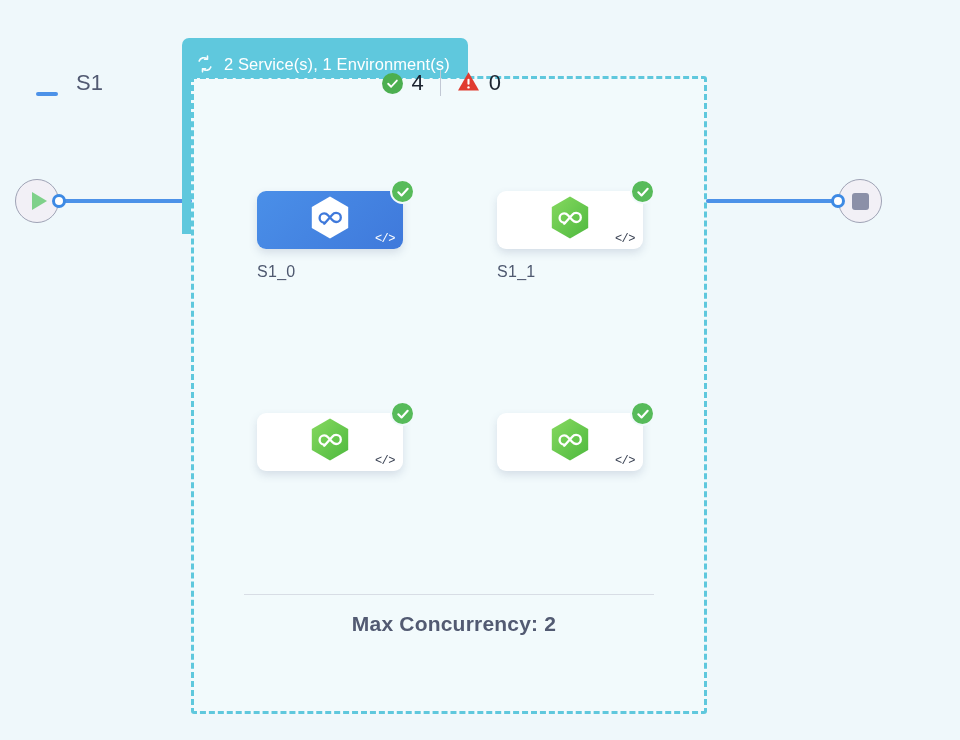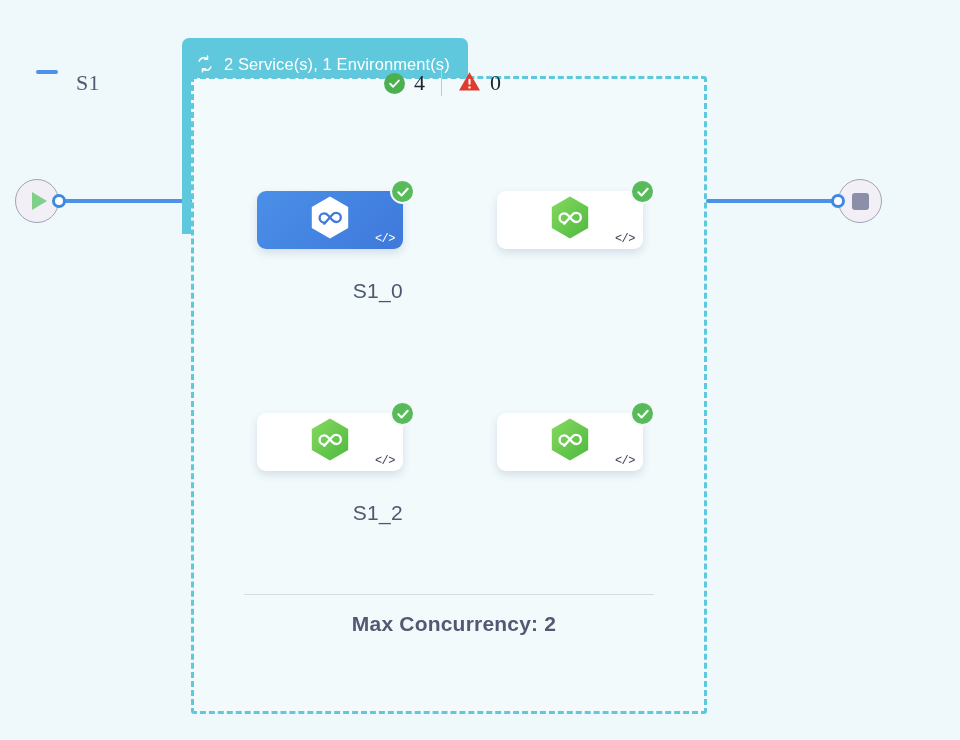--- a/index.html
+++ b/index.html
@@ -95,23 +95,22 @@
     border-radius: 3px;
     background: #f2fafc;
     z-index: 1;
   }
 
   
   .group-header {
     position: absolute;
     left: 36px; top: 70px;
     width: 465px;
-    display: flex; align-items: flex-start;
+    display: flex; align-items: flex-end;
     z-index: 5;
-    font-family: Liberation Serif, serif;
   }
   .collapse-icon {
     width: 22px; height: 4px;
     background: #4c92e8;
     border-radius: 2px;
     margin-right: 18px;
     cursor: pointer;
   }
   .group-title {
     font-size: 22px;
@@ -176,23 +175,23 @@
     font-size: 12px;
     font-family: "Liberation Mono", monospace;
     letter-spacing: -.5px;
   }
   .card.selected .code-glyph { color: #ffffff; }
   .card.plain   .code-glyph { color: #3a4253; }
 
   .card-label {
     position: absolute;
     width: 146px;
-    text-align: right;
-    top: 88px;
-    font-size: 21px;
+    text-align: left;
+    top: 72px;
+    font-size: 16px;
     color: #4e586f;
     letter-spacing: .3px;
   }
 
   
   .card.c0 { left: 257px; top: 191px; }
   .card.c1 { left: 497px; top: 191px; }
   .card.c2 { left: 257px; top: 413px; }
   .card.c3 { left: 497px; top: 413px; }
 
@@ -308,20 +307,21 @@
               <stop offset="0%" stop-color="#86d95f"></stop>
                 <stop offset="100%" stop-color="#4eb93f"></stop>
             </linearGradient>
           </defs>
           <path d="M21 1.6 39.2 12v21L21 43.4 2.8 33V12z" fill="url(#g1)"></path>
           <path d="M15.2 27.6c-2.6 0-4.6-2-4.6-4.6s2-4.6 4.6-4.6c1.7 0 3 .9 4 2l2 2.3 2.1 2.4c.9 1.1 2.2 1.9 3.8 1.9 2.6 0 4.7-2 4.7-4.6s-2.1-4.6-4.7-4.6c-1.6 0-2.9.8-3.8 1.9l-7.1 8.1c-.3.4-.7.6-1 .9z" fill="none" stroke="#ffffff" stroke-width="2.3" stroke-linecap="round" stroke-linejoin="round"></path>
         </svg>
       </span>
       <span class="code-glyph">&lt;/&gt;</span>
     </div>
+    <div class="card-label">S1_1</div>
   </div>
 
   <div class="card plain c2">
     <div class="card-body">
       <span class="chk">
         <svg width="14" height="14" viewBox="0 0 24 24" fill="none" stroke="#ffffff" stroke-width="3.6" stroke-linecap="round" stroke-linejoin="round">
           <polyline points="4 12.5 9.5 18 20 6.5"></polyline>
         </svg>
       </span>
       <span>
@@ -331,21 +331,20 @@
               <stop offset="0%" stop-color="#86d95f"></stop>
                 <stop offset="100%" stop-color="#4eb93f"></stop>
             </linearGradient>
           </defs>
           <path d="M21 1.6 39.2 12v21L21 43.4 2.8 33V12z" fill="url(#g2)"></path>
           <path d="M15.2 27.6c-2.6 0-4.6-2-4.6-4.6s2-4.6 4.6-4.6c1.7 0 3 .9 4 2l2 2.3 2.1 2.4c.9 1.1 2.2 1.9 3.8 1.9 2.6 0 4.7-2 4.7-4.6s-2.1-4.6-4.7-4.6c-1.6 0-2.9.8-3.8 1.9l-7.1 8.1c-.3.4-.7.6-1 .9z" fill="none" stroke="#ffffff" stroke-width="2.3" stroke-linecap="round" stroke-linejoin="round"></path>
         </svg>
       </span>
       <span class="code-glyph">&lt;/&gt;</span>
     </div>
-    <div class="card-label">S1_2</div>
   </div>
 
   <div class="card plain c3">
     <div class="card-body">
       <span class="chk">
         <svg width="14" height="14" viewBox="0 0 24 24" fill="none" stroke="#ffffff" stroke-width="3.6" stroke-linecap="round" stroke-linejoin="round">
           <polyline points="4 12.5 9.5 18 20 6.5"></polyline>
         </svg>
       </span>
       <span>

